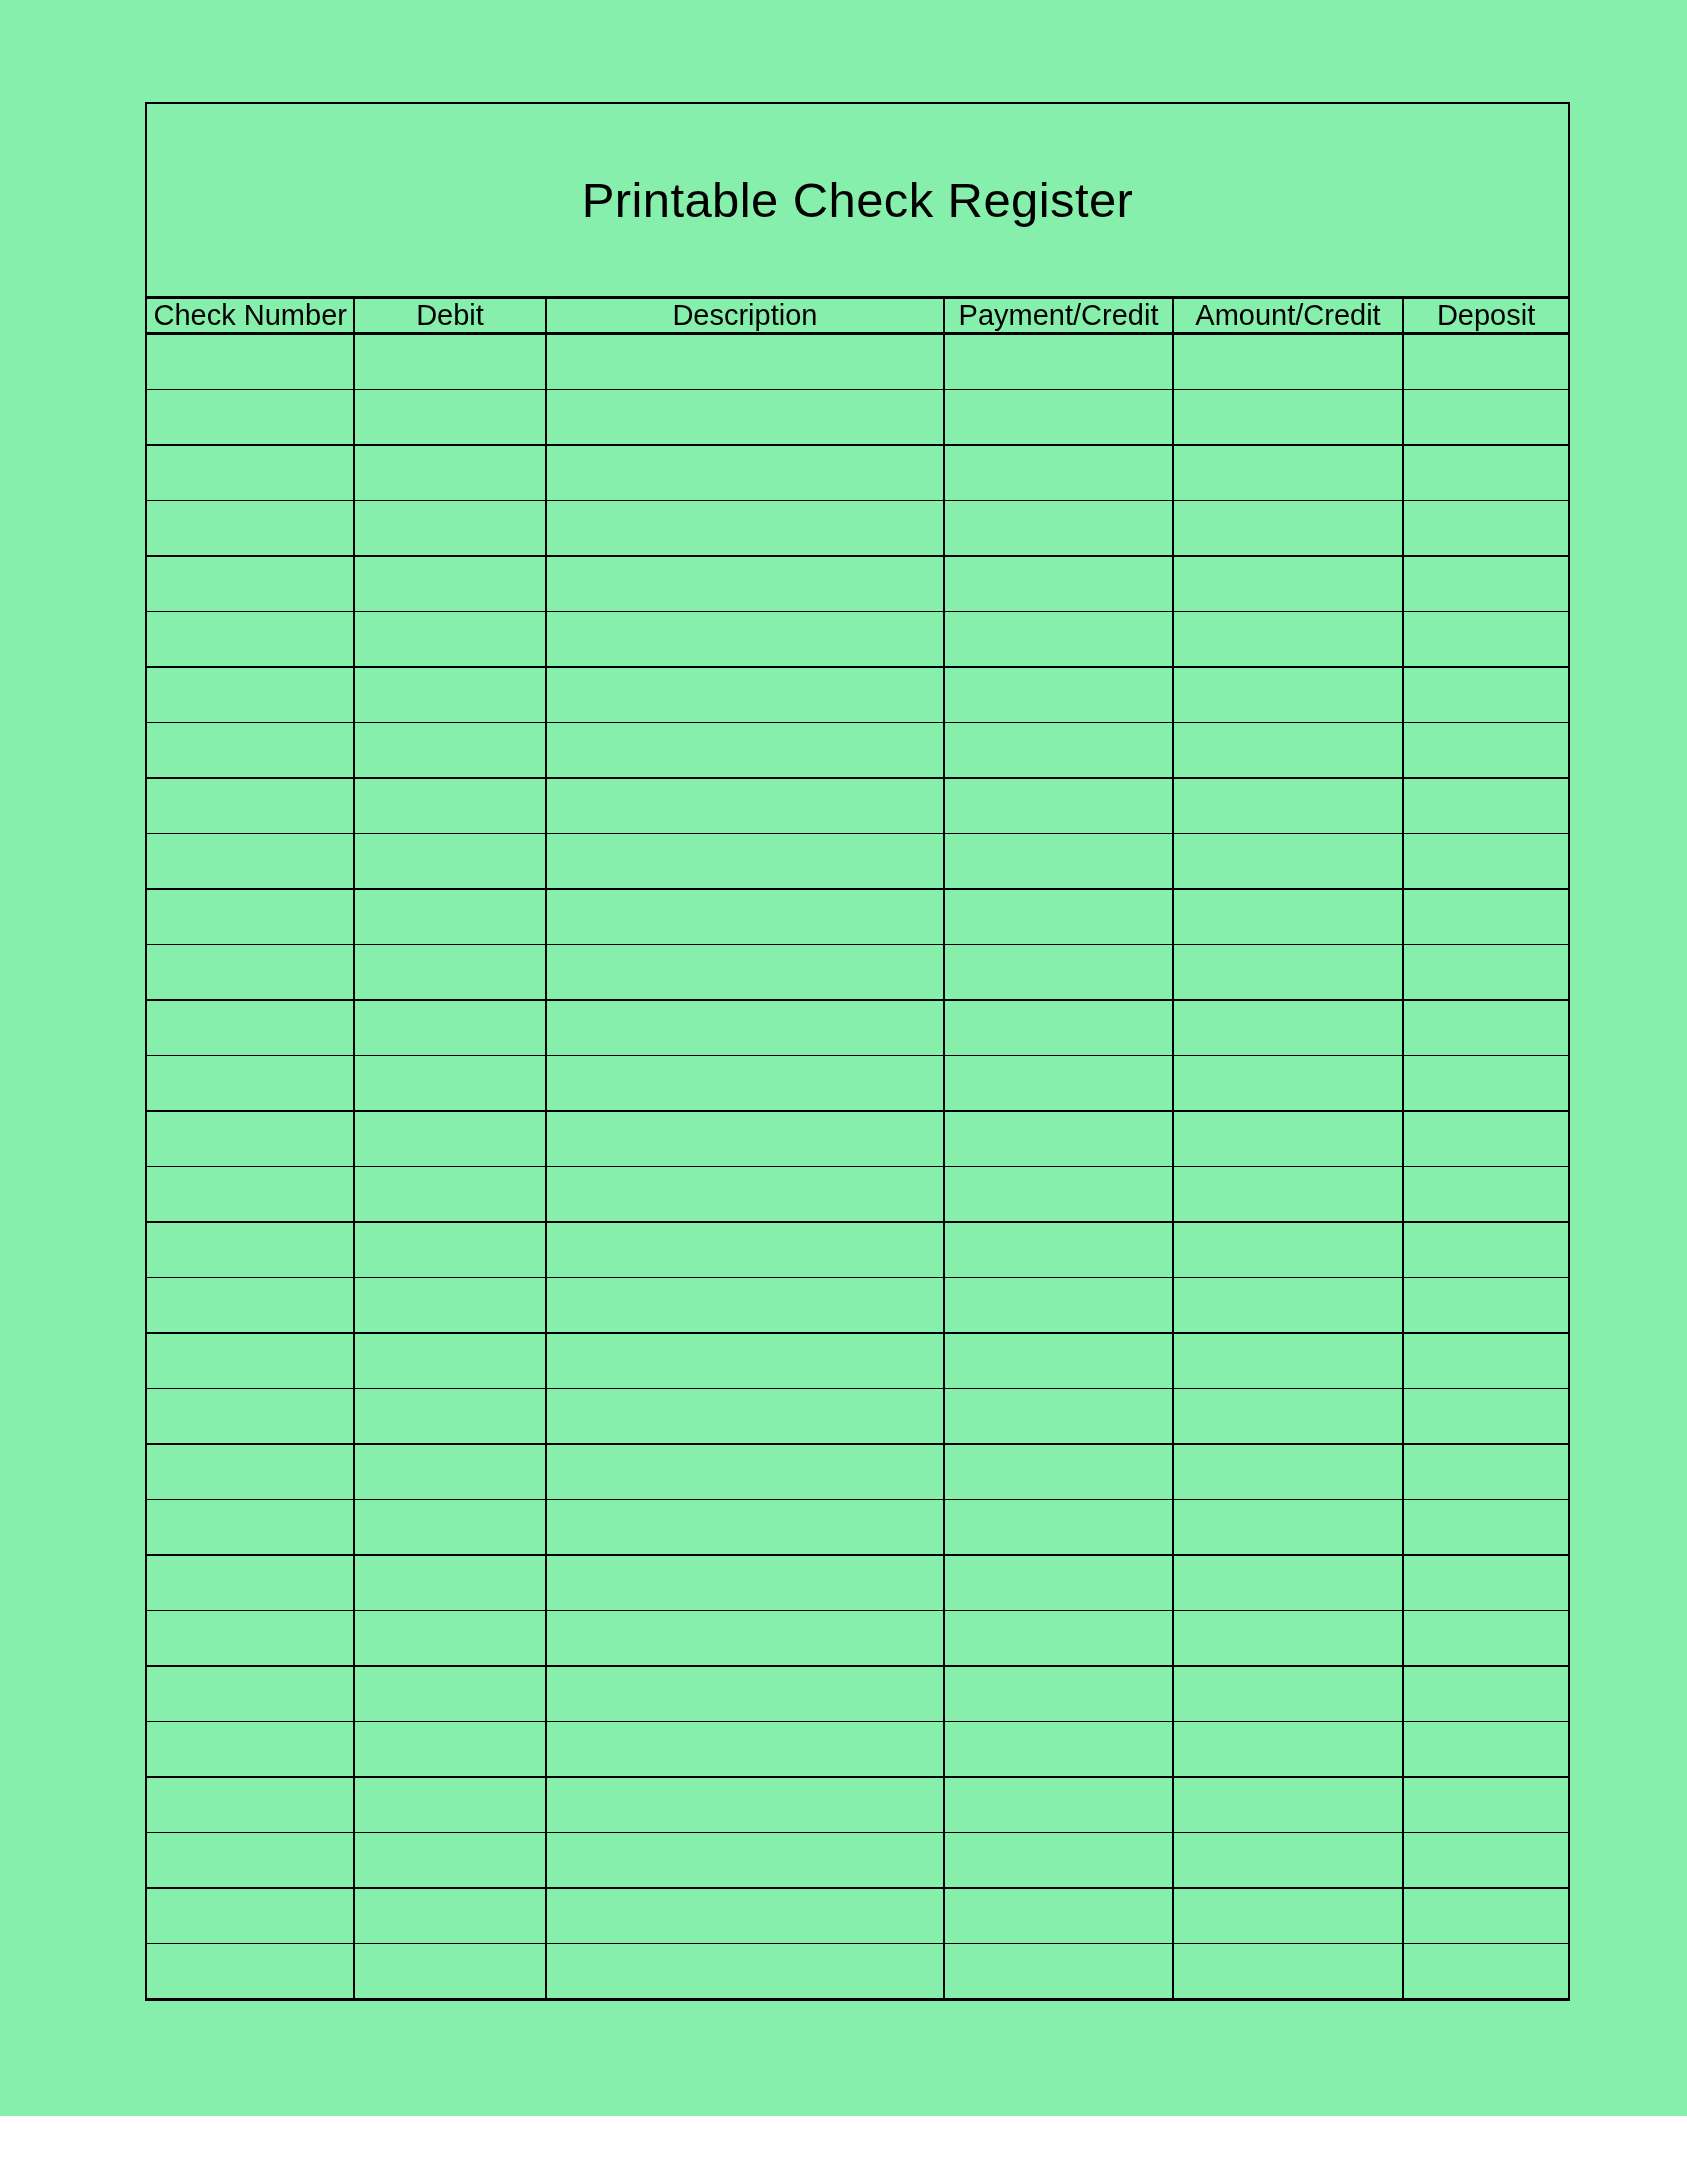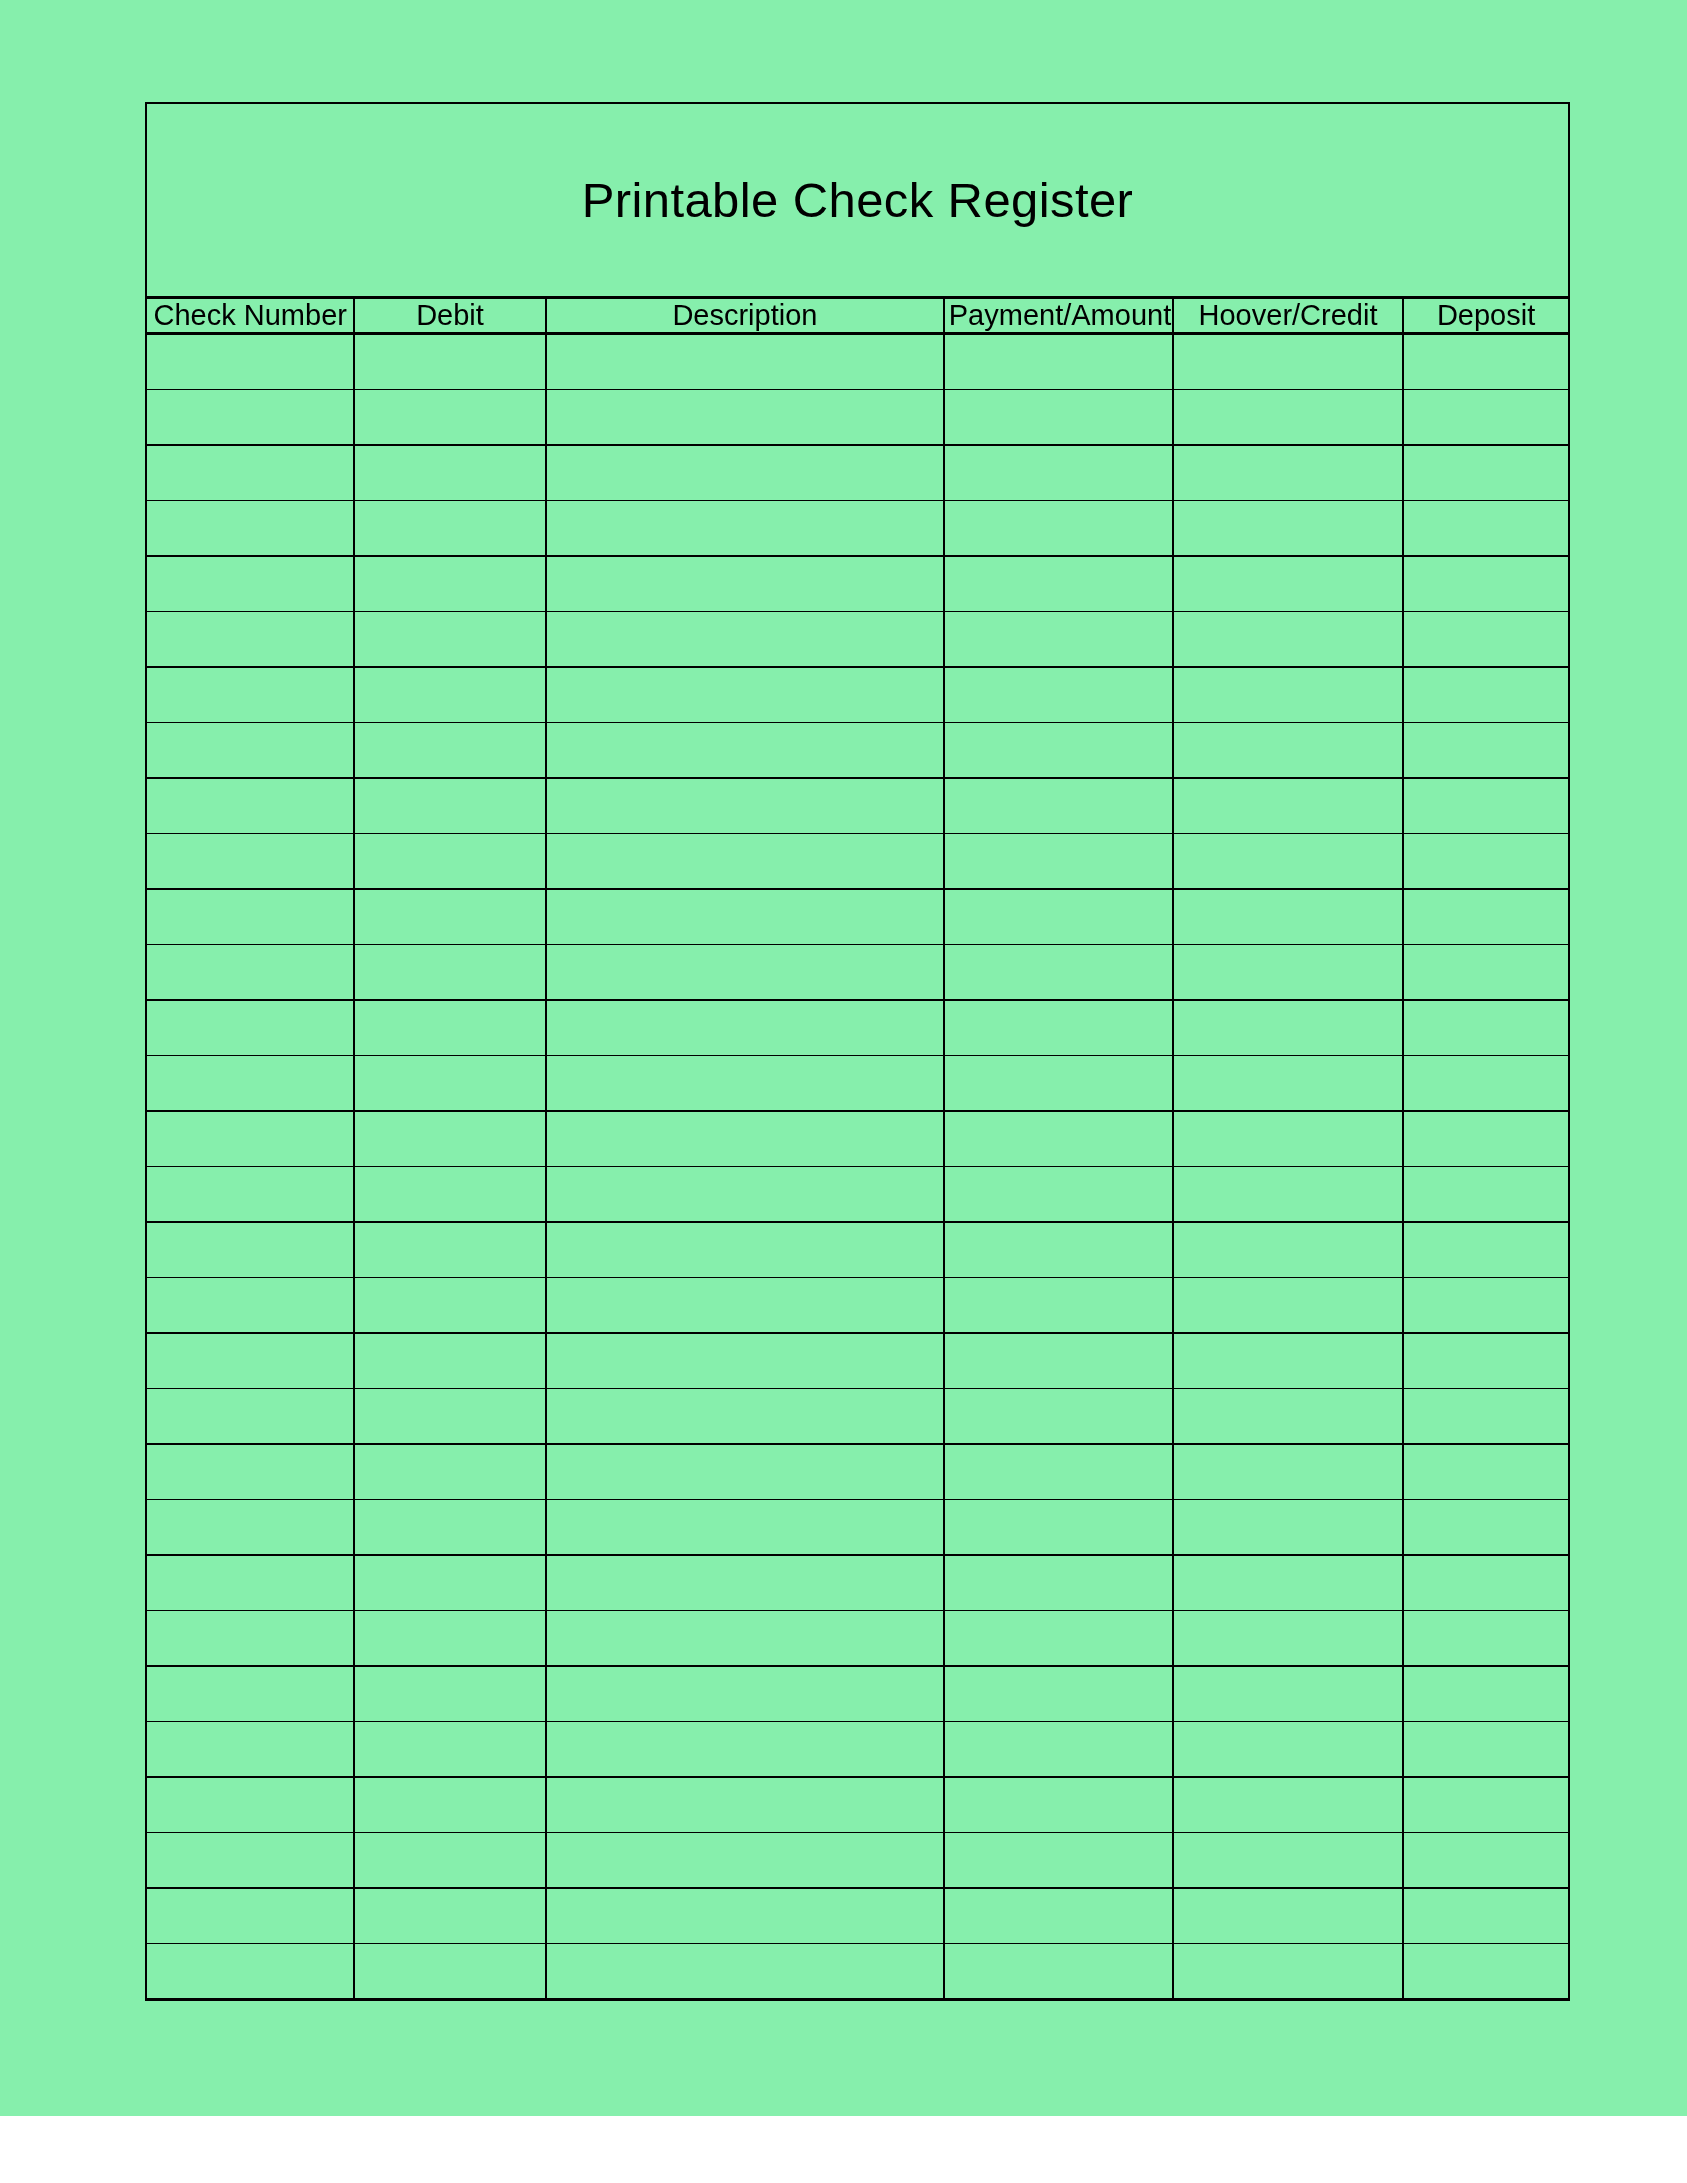--- a/index.html
+++ b/index.html
@@ -102,22 +102,22 @@
         <col class="c2">
         <col class="c3">
         <col class="c4">
         <col class="c5">
     </colgroup>
     <thead>
       <tr id="header-row">
           <th>Check Number</th>
           <th>Debit</th>
           <th>Description</th>
-          <th>Payment/Amount</th>
-          <th>Hoover/Credit</th>
+          <th>Payment/Credit</th>
+          <th>Amount/Credit</th>
           <th>Deposit</th>
         </tr>
     </thead>
     <tbody id="table-body">
         <tr>
           <td></td>
           <td></td>
           <td></td>
           <td></td>
           <td></td>

